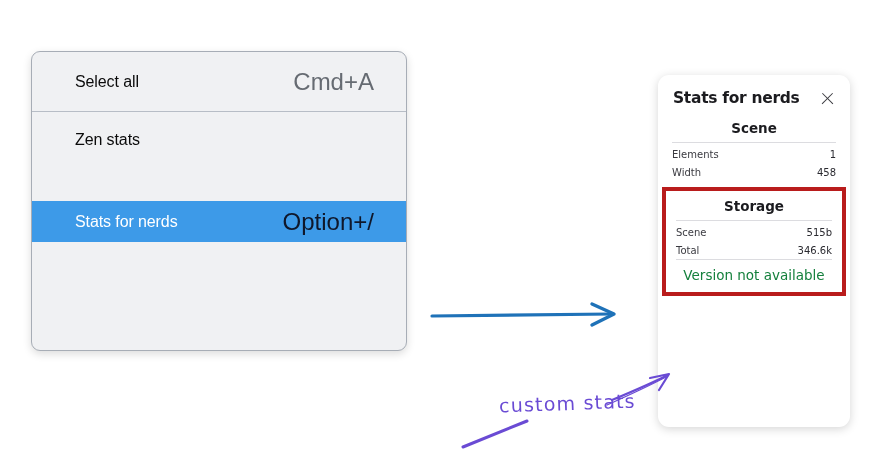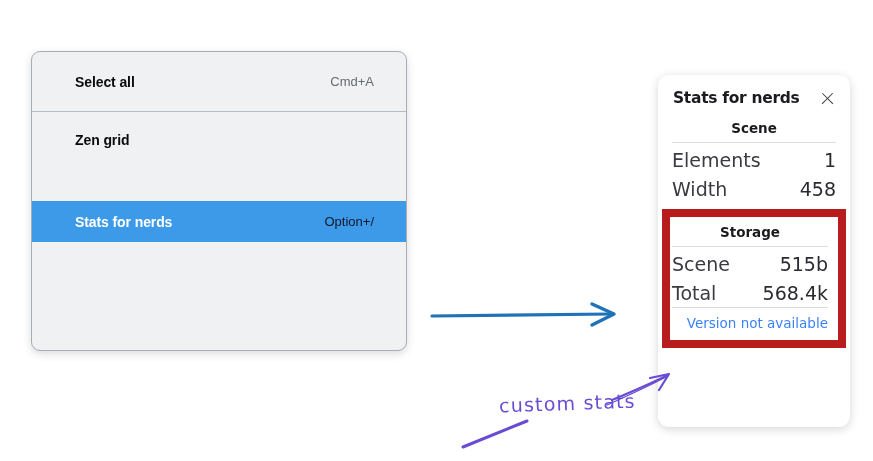--- a/index.html
+++ b/index.html
@@ -31,28 +31,27 @@
   }
   .menu-item {
     display:flex;
     align-items:center;
     justify-content:space-between;
     height:41px;
     padding:0 32px 0 43px;
     cursor:default;
   }
   .menu-item .mi-label {
-    font-size:14px;
+    font-size:16px;
     color:#0b0b0b;
     letter-spacing:-0.1px;
     white-space:nowrap;
-    font-weight:bold;
   }
   .menu-item .mi-shortcut {
-    font-size:13px;
+    font-size:24px;
     color:#666b72;
     white-space:nowrap;
   }
   .menu-item.selected {
     background:#3d9ae8;
   }
   .menu-item.selected .mi-label { color:#ffffff; }
   .menu-item.selected .mi-shortcut { color:#0f172a; }
 
   
@@ -105,37 +104,37 @@
   }
   .sec-rule {
     height:1px;
     background:#dcdce0;
     margin-bottom:2px;
   }
   .stat-row {
     display:flex;
     justify-content:space-between;
     align-items:baseline;
-    font-size:19px;
+    font-size:10px;
     color:#3a3a40;
     padding:3.5px 0;
   }
   .stat-row .sr-value { color:#2a2a30; }
   .stat-note {
     font-size:13.5px;
-    color:#3b82f6;
+    color:#15803d;
     padding:5px 0 3px;
-    text-align:right;
+    text-align:center;
   }
 
   
   .custom-block {
-    border:8px solid #b91c1c;
+    border:4px solid #b91c1c;
     margin:6px -10px 0 -10px;
-    padding:0 10px 6px 2px;
+    padding:0 10px 6px 10px;
   }
 
   
   #annotations {
     position:absolute; left:0; top:0;
     width:873px; height:461px;
     pointer-events:none;
   }
   .handwriting {
     position:absolute;
@@ -157,21 +156,21 @@
     <div class="menu-item">
       <span class="mi-label">Select all</span>
       <span class="mi-shortcut">Cmd+A</span>
     </div>
   </div>
 
   <div class="menu-divider"></div>
 
   <div class="menu-section">
     <div class="menu-item">
-      <span class="mi-label">Zen grid</span>
+      <span class="mi-label">Zen stats</span>
     </div>
     <div class="menu-item">
     </div>
     <div class="menu-item selected">
       <span class="mi-label">Stats for nerds</span>
       <span class="mi-shortcut">Option+/</span>
     </div>
   </div>
 </div>
 
@@ -200,21 +199,21 @@
 
       <div class="sec-heading">Storage</div>
       <div class="sec-rule"></div>
 
       <div class="stat-row">
         <span class="sr-label">Scene</span>
         <span class="sr-value">515b</span>
       </div>
       <div class="stat-row">
         <span class="sr-label">Total</span>
-        <span class="sr-value">568.4k</span>
+        <span class="sr-value">346.6k</span>
       </div>
 
       <div class="sec-rule"></div>
 
       <div class="stat-note">Version not available</div>
     </div>
 
   </div>
 </div>
 

